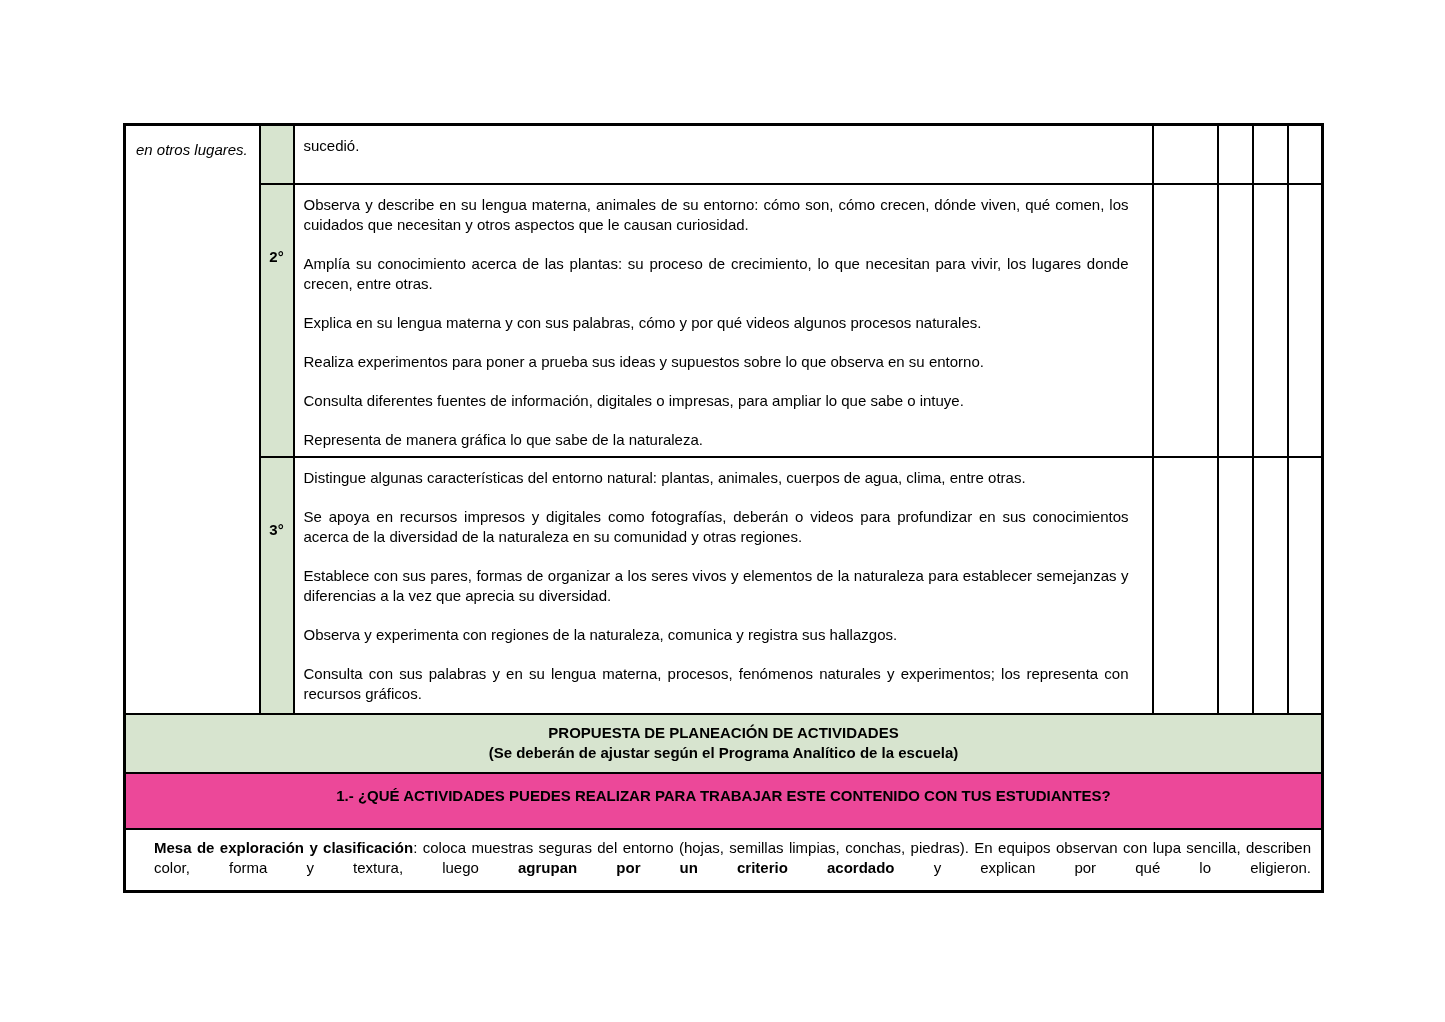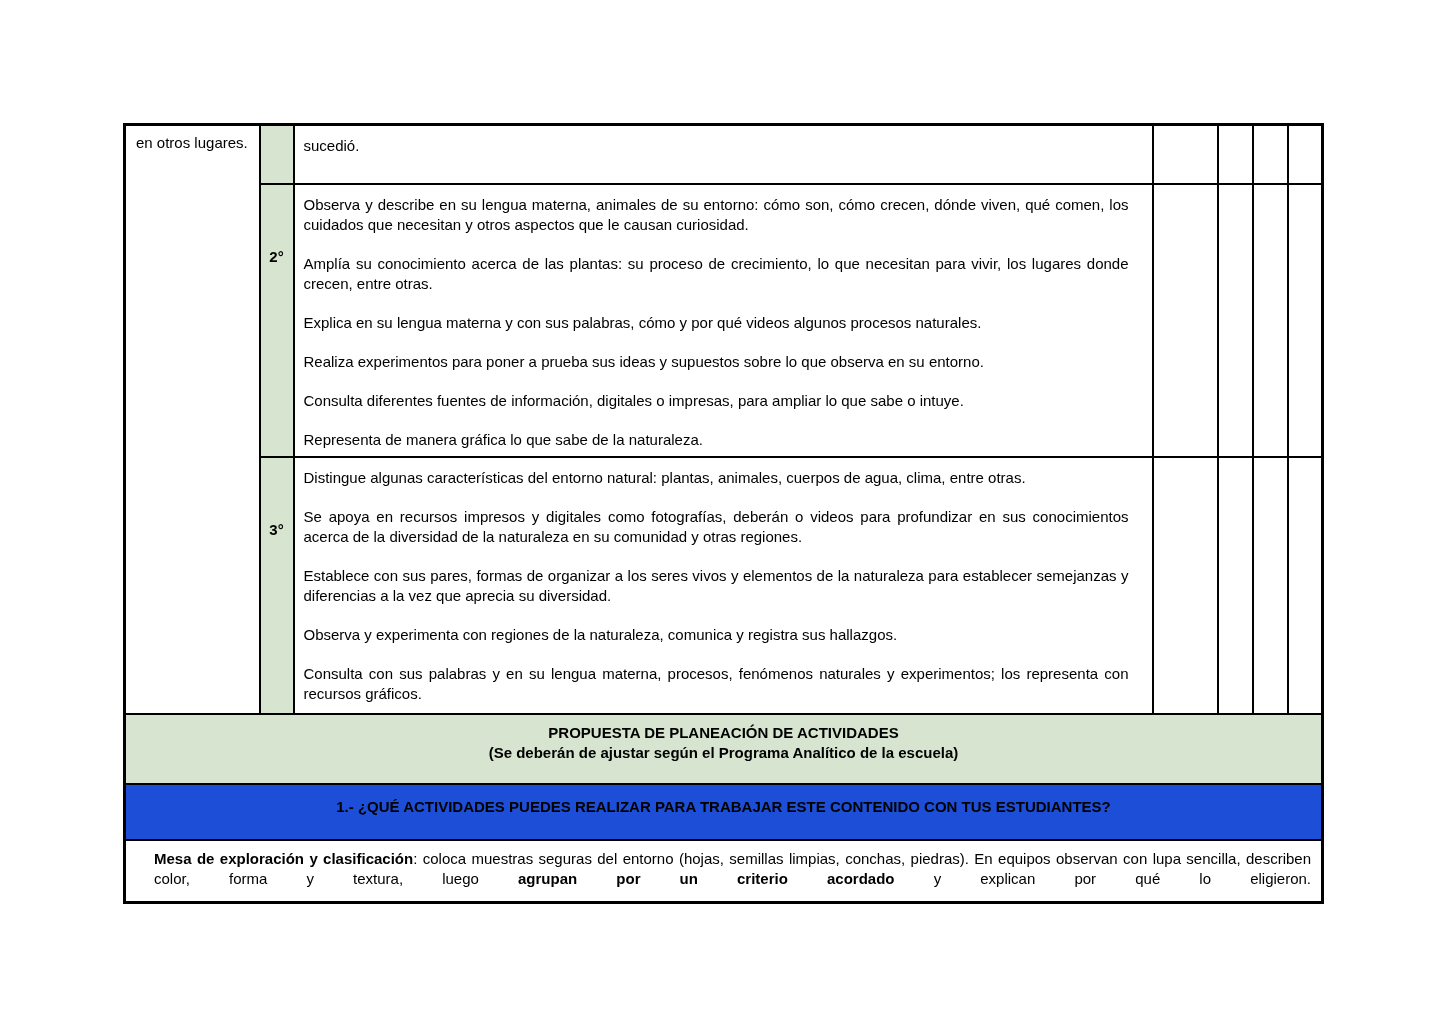--- a/index.html
+++ b/index.html
@@ -22,23 +22,24 @@
     border: 3px solid #000;
   }
   table.doc td {
     border: 2px solid #000;
     vertical-align: top;
     overflow: hidden;
     font-size: 15px;
     line-height: 20px;
   }
   td.side-note {
-    padding: 7px 10px;
+    padding: 14px 10px;
     text-align: justify;
     line-height: 21px;
+    font-style: italic;
   }
   td.grade {
     background: #d7e4cf;
     text-align: center;
     font-weight: bold;
     font-size: 13px;
     padding-top: 62px;
   }
   td.grade.first { padding-top: 0; }
   td.descriptor {
@@ -51,37 +52,37 @@
   td.banner {
     background: #d7e4cf;
     text-align: center;
     font-weight: bold;
     font-size: 15.5px;
     line-height: 21px;
     padding-top: 8px;
   }
   td.banner .sub { font-weight: bold; }
   td.question {
-    background: #1d4ed8;
+    background: #ec4899;
     text-align: center;
     font-weight: bold;
     font-size: 16px;
     padding-top: 12px;
   }
   td.activity {
     padding: 8px 10px 0 28px;
     text-align: justify;
     text-align-last: justify;
     font-size: 15px;
     line-height: 20px;
   }
   tr.r1 { height: 59px; }
   tr.r2 { height: 273px; }
   tr.r3 { height: 257px; }
-  tr.r4 { height: 70px; }
+  tr.r4 { height: 59px; }
   tr.r5 { height: 56px; }
   tr.r6 { height: 63px; }
 </style>
 </head>
 <body>
 
 <div class="page">
   <table class="doc">
     <colgroup>
       <col style="width:135px">

